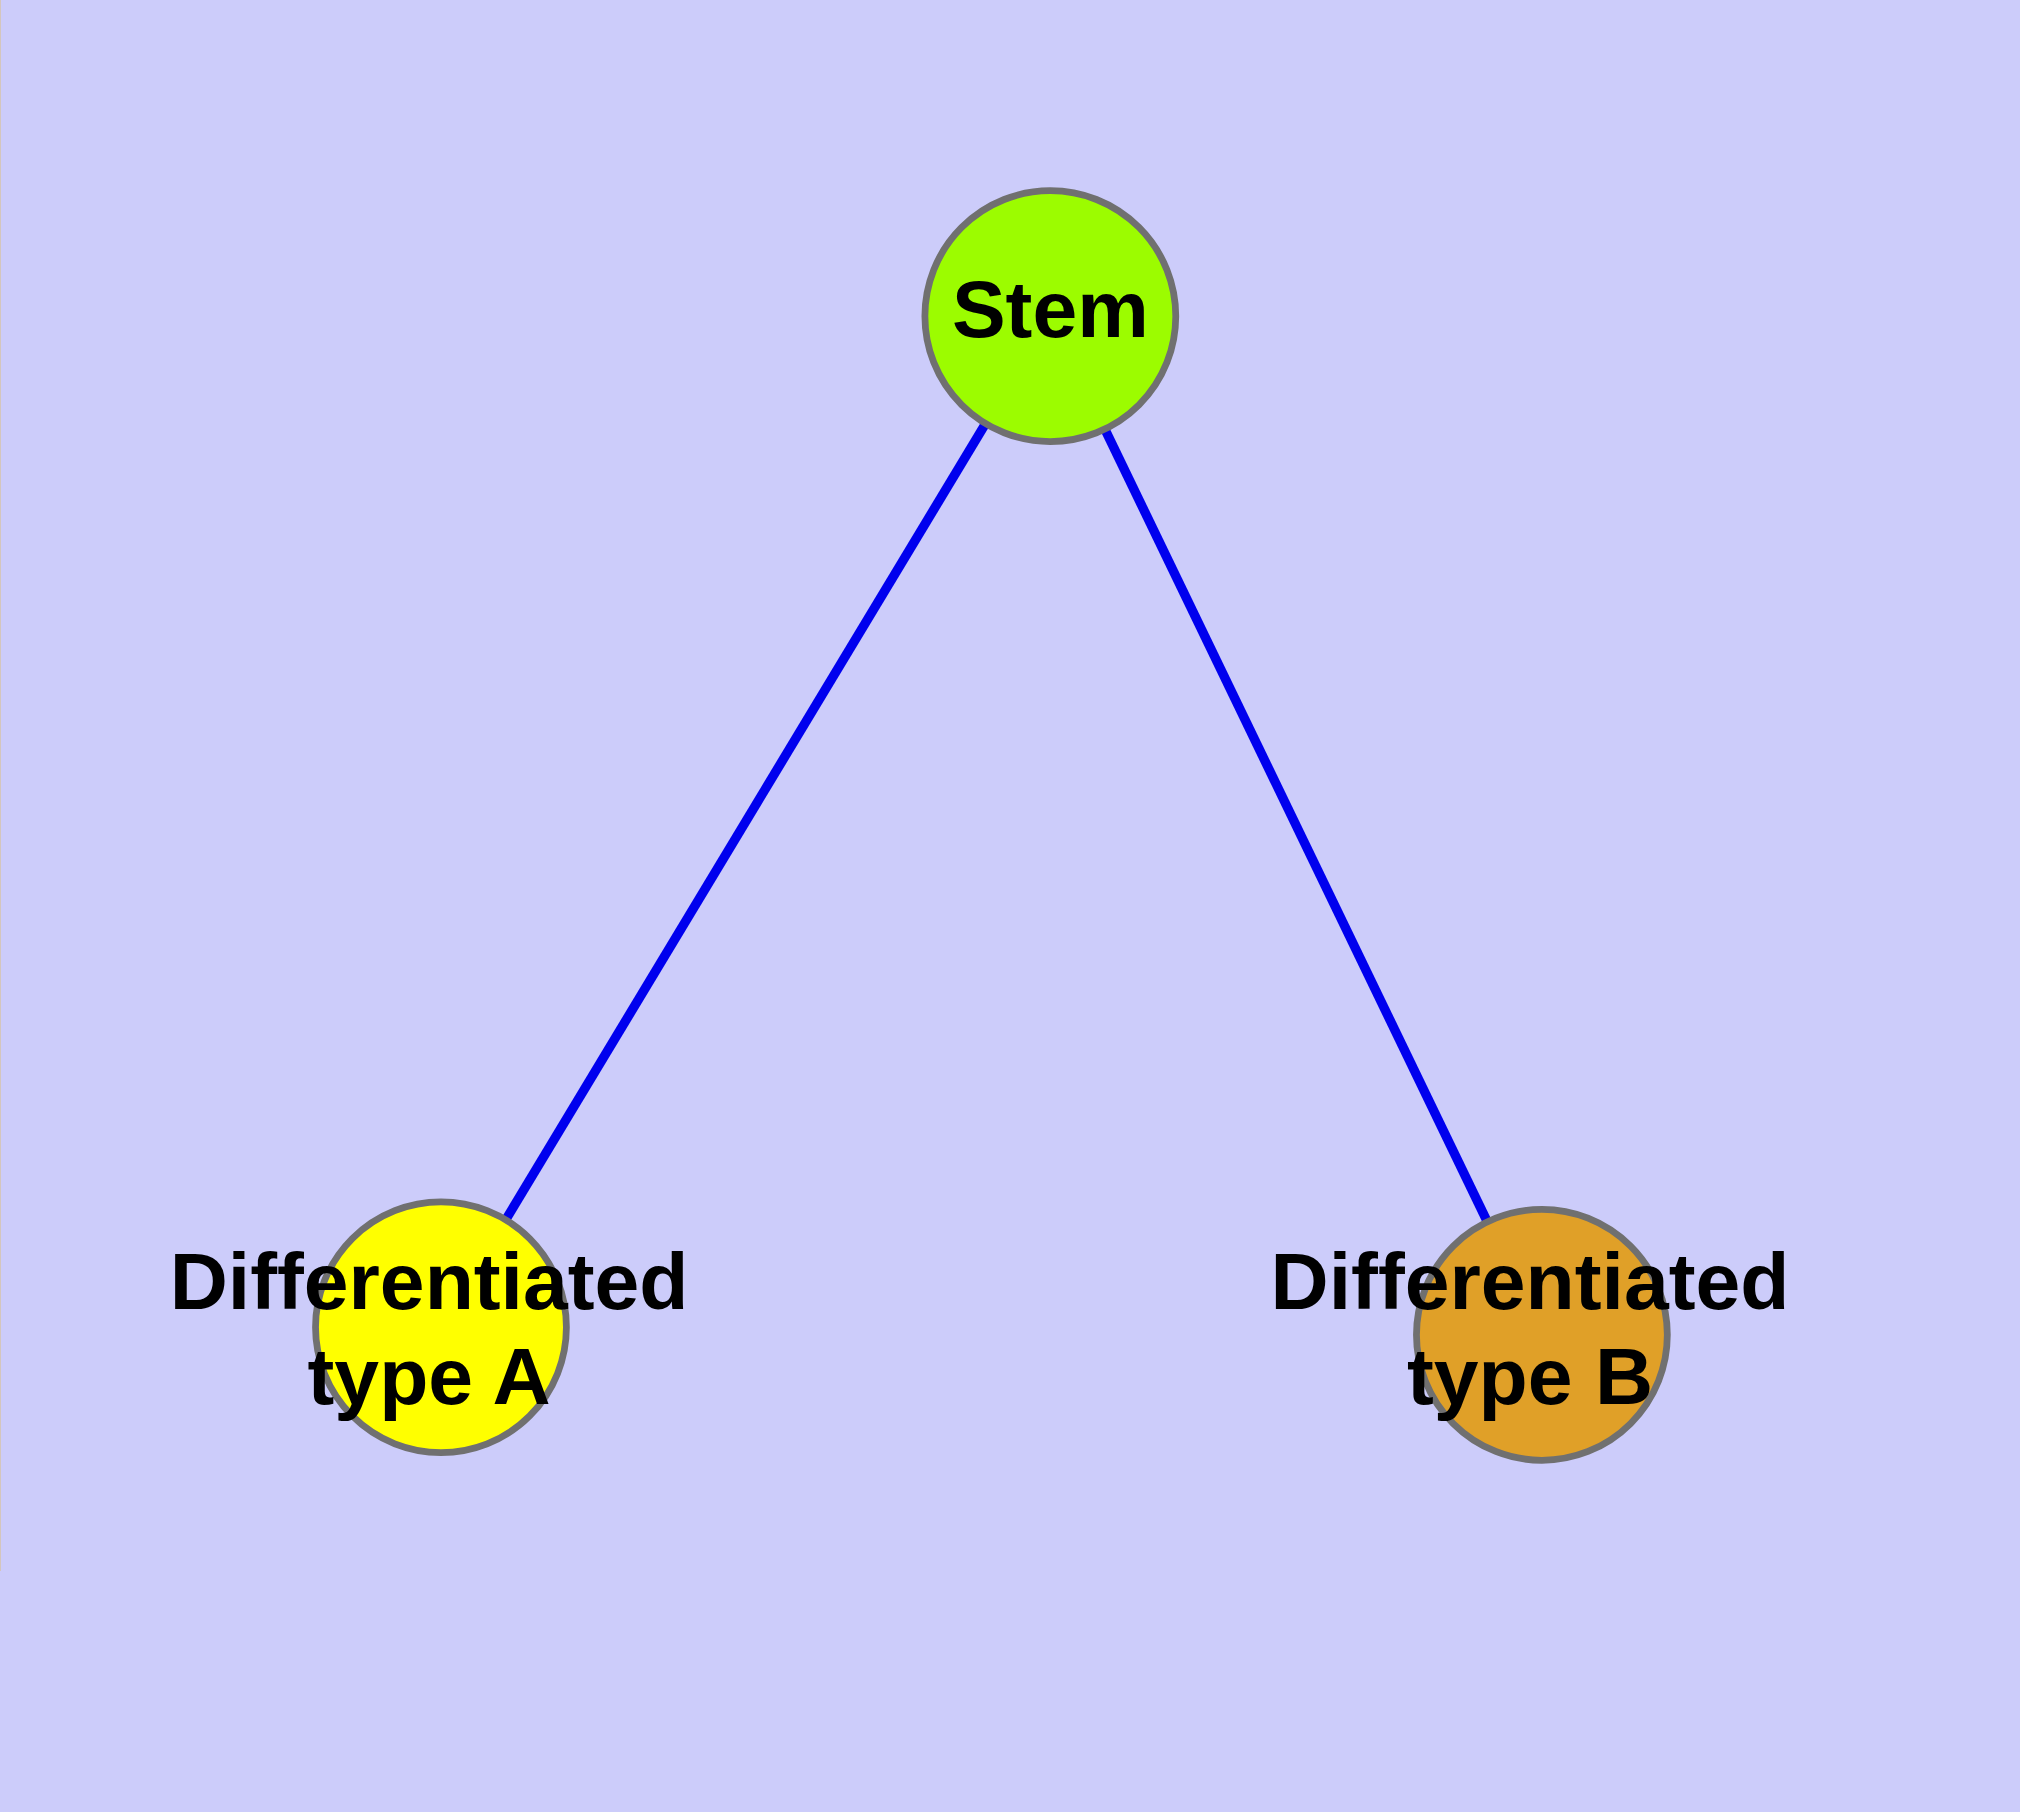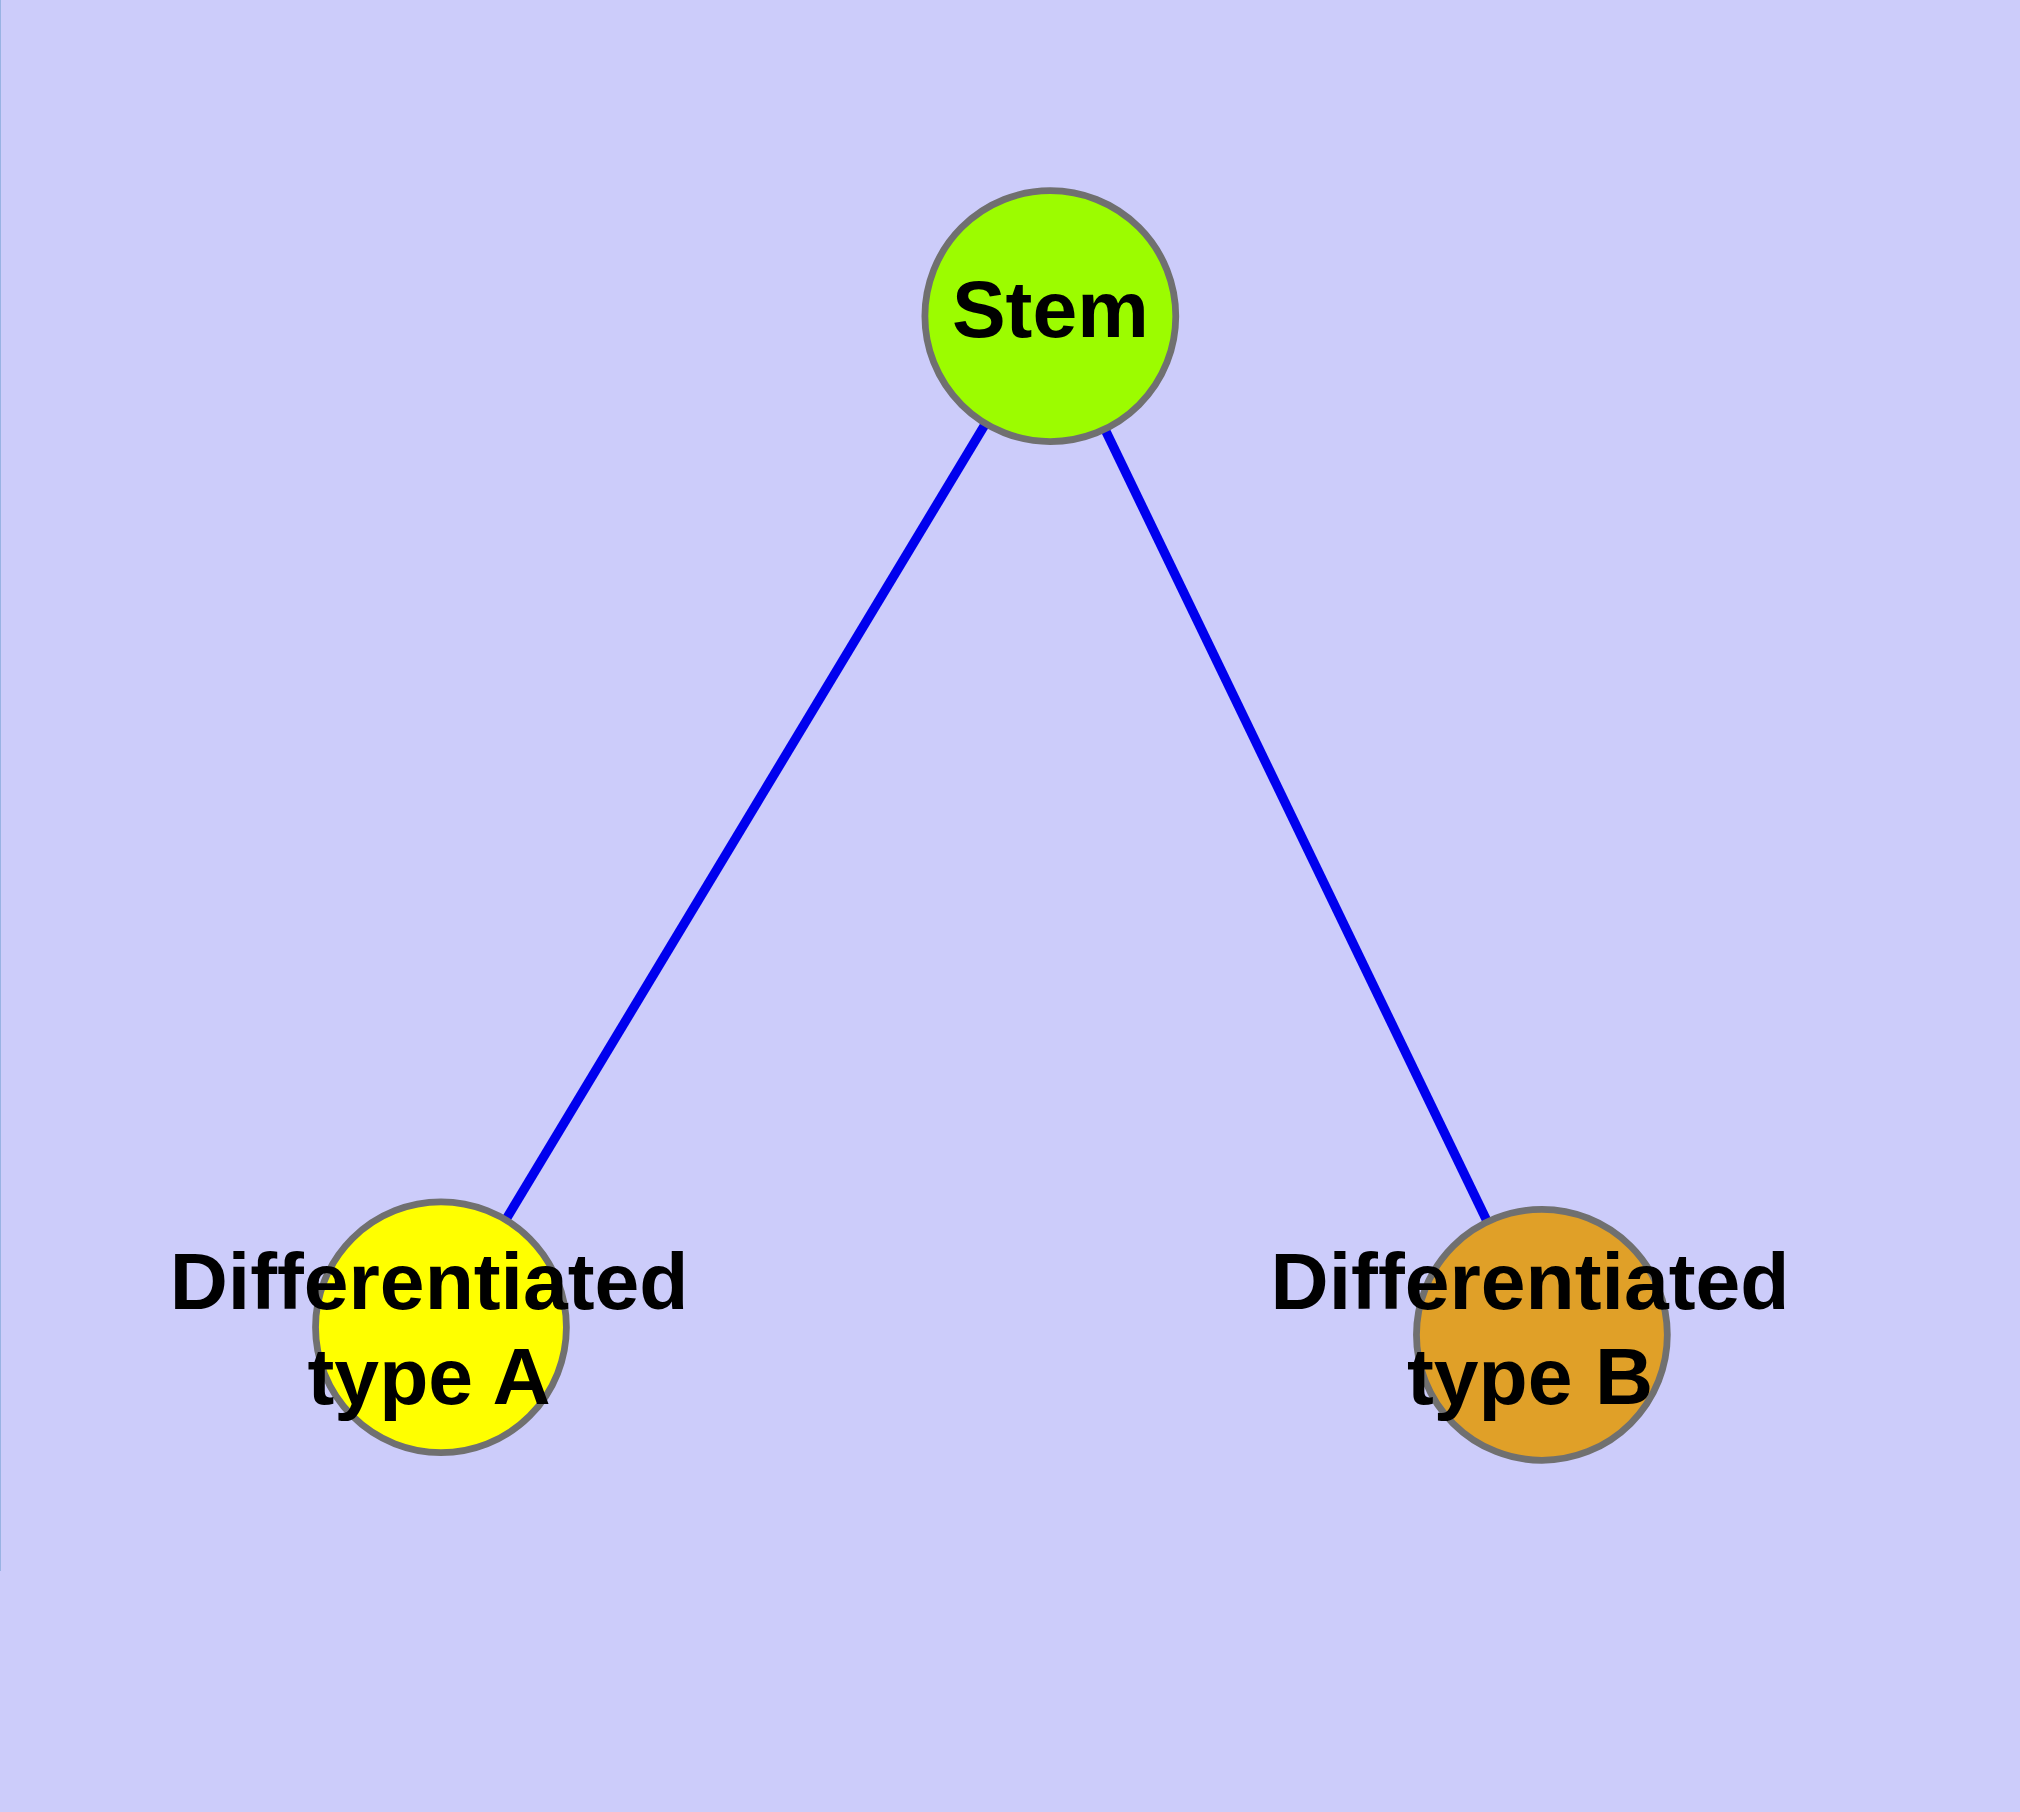--- a/index.html
+++ b/index.html
@@ -11,21 +11,21 @@
   body {
     width: 2021px;
     height: 1812px;
     overflow: hidden;
     font-family: "Liberation Sans", sans-serif;
   }
   #graph-canvas {
     position: relative;
     width: 2021px;
     height: 1571px;
-    background: #0369a1;
+    background: #eab308;
   }
   #graph-svg {
     position: absolute;
     left: 0;
     top: 0;
     width: 2021px;
     height: 1812px;
     display: block;
   }
   .node-label {

